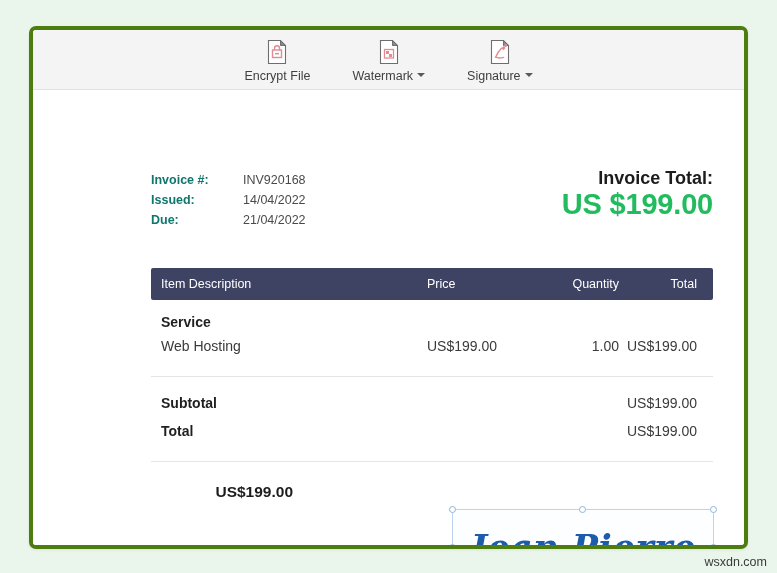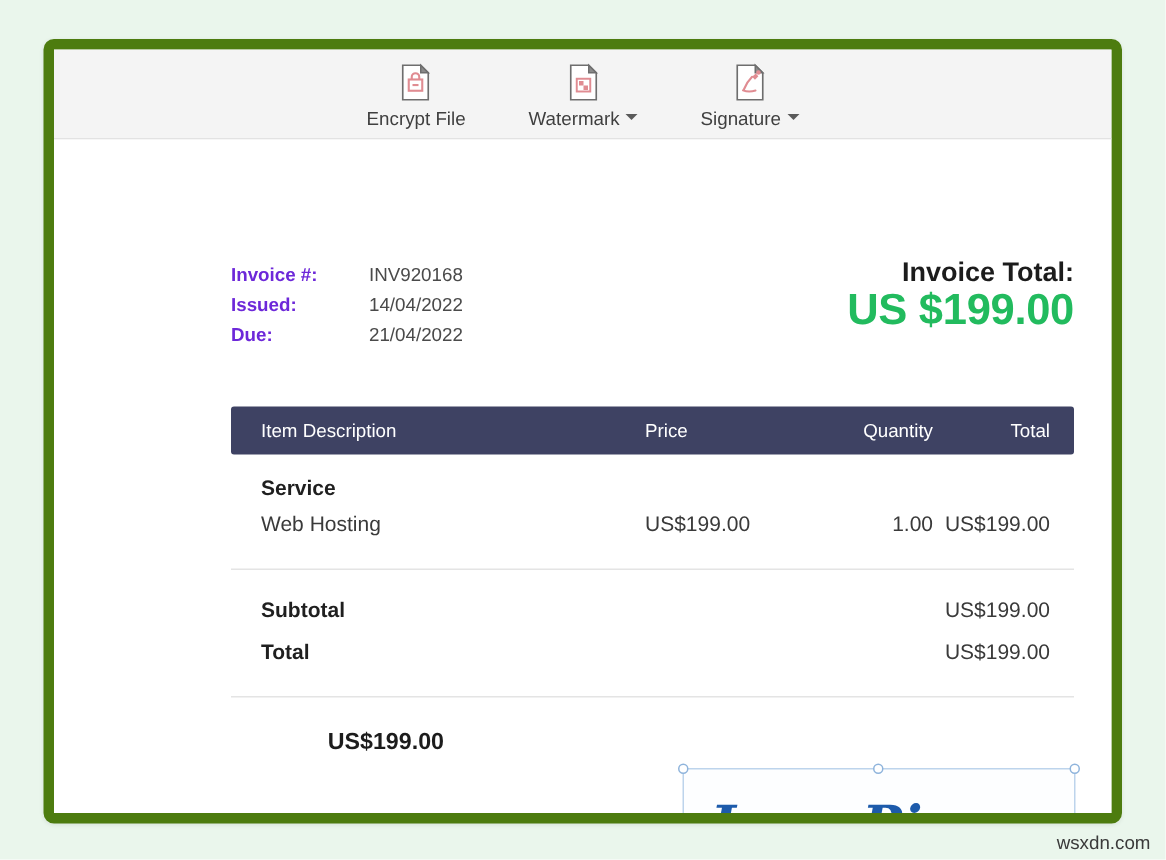--- a/index.html
+++ b/index.html
@@ -17,21 +17,21 @@
   }
 
   
   #app-window {
     position: absolute;
     left: 29px;
     top: 26px;
     width: 719px;
     height: 523px;
     background: #ffffff;
-    border: 7px solid #4d7c0f;
+    border: 4px solid #4d7c0f;
     border-radius: 7px;
     box-shadow: 0 1px 3px rgba(0,0,0,0.08);
     overflow: hidden;
   }
 
   
   #toolbar {
     height: 60px;
     background: #f4f4f4;
     border-bottom: 1px solid #e2e2e2;
@@ -103,21 +103,21 @@
   .meta-row {
     display: flex;
     height: 20px;
     align-items: center;
   }
 
   .meta-key {
     width: 92px;
     font-size: 12.5px;
     font-weight: bold;
-    color: #6d28d9;
+    color: #0f766e;
   }
 
   .meta-val {
     font-size: 12.5px;
     color: #4a4a4a;
   }
 
   #meta-right {
     position: absolute;
     right: 0;
@@ -151,21 +151,21 @@
   #table-head {
     background: #3e4263;
     height: 32px;
     display: flex;
     align-items: center;
     color: #ffffff;
     font-size: 12.5px;
     border-radius: 2px;
   }
 
-  .col-desc   { width: 276px; padding-left: 20px; }
+  .col-desc   { width: 276px; padding-left: 10px; }
   .col-price  { width: 102px; }
   .col-qty    { width: 90px;  text-align: right; }
   .col-total  { width: 94px;  text-align: right; padding-right: 16px; }
 
   .table-row {
     display: flex;
     align-items: center;
     font-size: 14px;
     color: #3a3a3a;
   }

